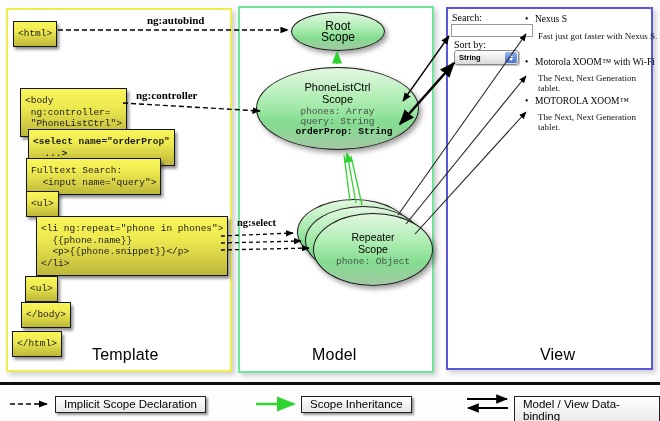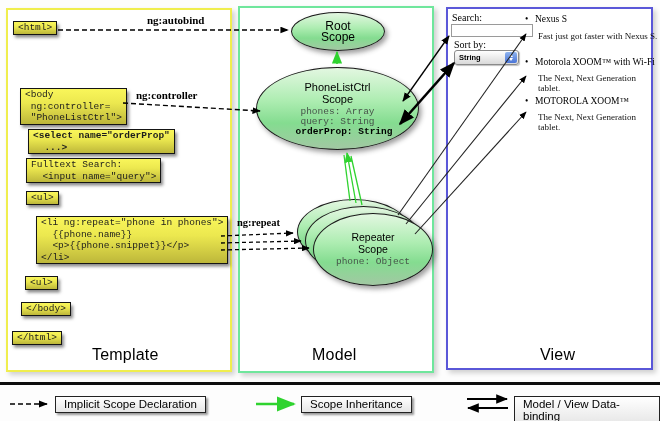--- a/index.html
+++ b/index.html
@@ -10,21 +10,21 @@
   .col-template{left:6px;top:8px;width:222px;height:360px;border:2px solid #f0ee4e;}
   .col-model{left:238px;top:6px;width:192px;height:363px;border:2px solid #6fe69c;}
   .col-view{left:446px;top:7px;width:203px;height:359px;border:2px solid #5a57d8;}
   .col-label{position:absolute;font-size:16px;color:#000;z-index:2;letter-spacing:0.2px;}
   
   .codebox{position:absolute;z-index:3;white-space:pre;
            background:linear-gradient(180deg,#f9f65a 0%,#ecе84f 40%,#bdb73a 100%);
            background:linear-gradient(180deg,#f9f65a 0%,#ece84f 40%,#bdb73a 100%);
            border:1.2px solid #151515;box-shadow:2px 2.5px 3px rgba(40,40,40,0.55);
            font-family:"Liberation Mono",monospace;font-size:9.5px;line-height:11.5px;
-           color:#1c1c1c;padding:0 4px;}
+           color:#1c1c1c;padding:6px 4px;}
   .codebox.bold{font-weight:bold;}
   
   .nglabel{position:absolute;z-index:5;font-family:Liberation Serif, serif;
            font-weight:bold;color:#000;}
   
   .ellipse{position:absolute;border:1.6px solid #1b1b1b;border-radius:50%;
            background:linear-gradient(180deg,#e3f7e1 0%,#aeedb2 40%,#84dc90 68%,#a2c8a3 100%);
            box-shadow:2.5px 3px 5px rgba(40,40,40,0.45);
            display:flex;flex-direction:column;align-items:center;justify-content:center;
            text-align:center;z-index:2;}
@@ -81,21 +81,21 @@
   <div class="codebox" style="left:36px;top:216px;">&lt;li ng:repeat="phone in phones"&gt;
   {{phone.name}}
   &lt;p&gt;{{phone.snippet}}&lt;/p&gt;
 &lt;/li&gt;</div>
   <div class="codebox" style="left:25px;top:276px;">&lt;ul&gt;</div>
   <div class="codebox" style="left:21px;top:302px;">&lt;/body&gt;</div>
   <div class="codebox" style="left:12px;top:331px;">&lt;/html&gt;</div>
 
   <div class="nglabel" style="left:147px;top:14px;font-size:11px;">ng:autobind</div>
   <div class="nglabel" style="left:136px;top:89px;font-size:11px;">ng:controller</div>
-  <div class="nglabel" style="left:237px;top:217px;font-size:10.5px;">ng:repeat</div>
+  <div class="nglabel" style="left:237px;top:217px;font-size:10.5px;">ng:select</div>
 
   <div class="ellipse" style="left:291px;top:12px;width:92px;height:37px;">
     <div class="scope-title" style="font-size:12px;line-height:11px;">Root
 Scope</div>
   </div>
 
   <div class="ellipse" style="left:256px;top:67px;width:161px;height:81px;">
     <div class="scope-title" style="font-size:11px;line-height:12px;margin-bottom:2px;">PhoneListCtrl
 Scope</div>
     <div class="scope-prop">phones: Array</div>

